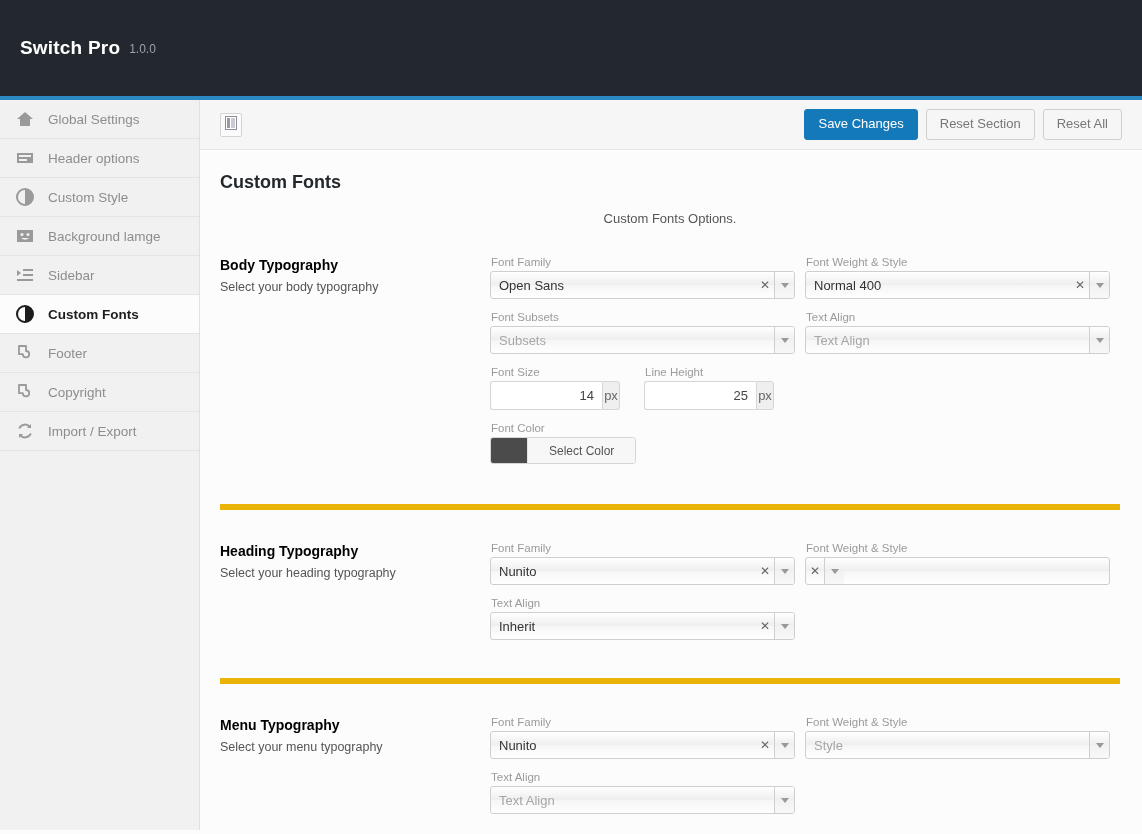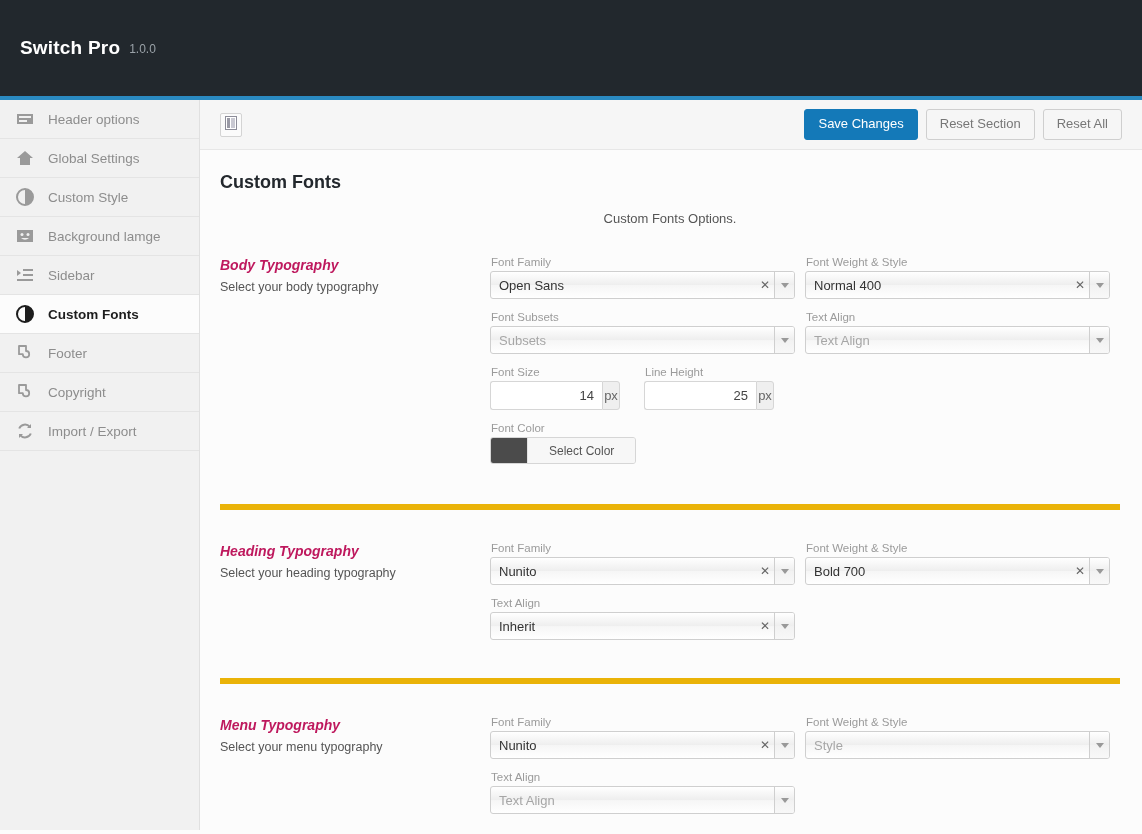--- a/index.html
+++ b/index.html
@@ -65,21 +65,21 @@
   }
   .btn.primary { background:#1479b8; border-color:#1479b8; color:#fff;margin-left:6px; }
   
   #panel { padding:22px 22px 0 20px; }
   .panel-title { font-size:18px; color:#23282d; font-weight:bold; margin:0 0 18px 0; }
   .panel-desc { font-size:13px; color:#555; margin:0 0 30px 0;text-align:center; }
 
   .section { display:flex; padding-bottom:26px; }
   .section + .section { border-top:6px solid #eab308; padding-top:32px; }
   .sec-left { width:270px; flex:0 0 270px; padding-top:1px; }
-  .sec-title { font-size:14px; font-weight:bold; color:#be185d; margin:0 0 7px 0;font-style:italic; }
+  .sec-title { font-size:14px; font-weight:bold; color:#000000; margin:0 0 7px 0; }
   .sec-sub { font-size:12.5px; color:#555; margin:0; }
   .sec-right { flex:1 1 auto; }
 
   .fields-row { display:flex; gap:10px; }
   .col { width:305px; flex:0 0 305px; }
   .fgroup { margin-bottom:12px; }
   .flabel { display:block; font-size:11.5px; color:#9b9b9b; margin:0 0 3px 1px; }
 
   
   .sel {
@@ -138,34 +138,34 @@
   <span class="title">Switch Pro</span>
   <span class="version">1.0.0</span>
 </div>
 
 <div id="shell">
 
   <div id="sidebar">
       <div class="nav-item">
         <span class="ico">
           <svg width="20" height="20" viewBox="0 0 20 20">
+            <path d="M10 3 L2 10 h3 v7 h10 v-7 h3 Z" fill="#9a9a9a"></path>
+          </svg>
+        </span>
+        <span>Global Settings</span>
+      </div>
+      <div class="nav-item">
+        <span class="ico">
+          <svg width="20" height="20" viewBox="0 0 20 20">
             <rect x="2" y="5" width="16" height="10" fill="#9a9a9a"></rect>
             <rect x="4" y="7" width="12" height="2" fill="#f1f1f1"></rect>
             <rect x="4" y="11" width="8" height="2" fill="#f1f1f1"></rect>
           </svg>
         </span>
         <span>Header options</span>
-      </div>
-      <div class="nav-item">
-        <span class="ico">
-          <svg width="20" height="20" viewBox="0 0 20 20">
-            <path d="M10 3 L2 10 h3 v7 h10 v-7 h3 Z" fill="#9a9a9a"></path>
-          </svg>
-        </span>
-        <span>Global Settings</span>
       </div>
       <div class="nav-item">
         <span class="ico">
           <svg width="20" height="20" viewBox="0 0 20 20">
             <circle cx="10" cy="10" r="8" fill="none" stroke="#9a9a9a" stroke-width="2"></circle>
             <path d="M10 2 A8 8 0 0 1 10 18 Z" fill="#9a9a9a"></path>
           </svg>
         </span>
         <span>Custom Style</span>
       </div>
@@ -354,21 +354,20 @@
       <span class="arrow">
                         <i></i>
                       </span>
     </div>
   </div>
                 </div>
          <div class="col">
                   <div class="fgroup">
     <span class="flabel">Font Weight &amp; Style</span>
     <div class="sel">
-      <span class="val">Bold 700</span>
       <span class="clear">✕</span>
       <span class="arrow">
                         <i></i>
                       </span>
     </div>
   </div>
                 </div>
        </div>
      </div>
           </div>

